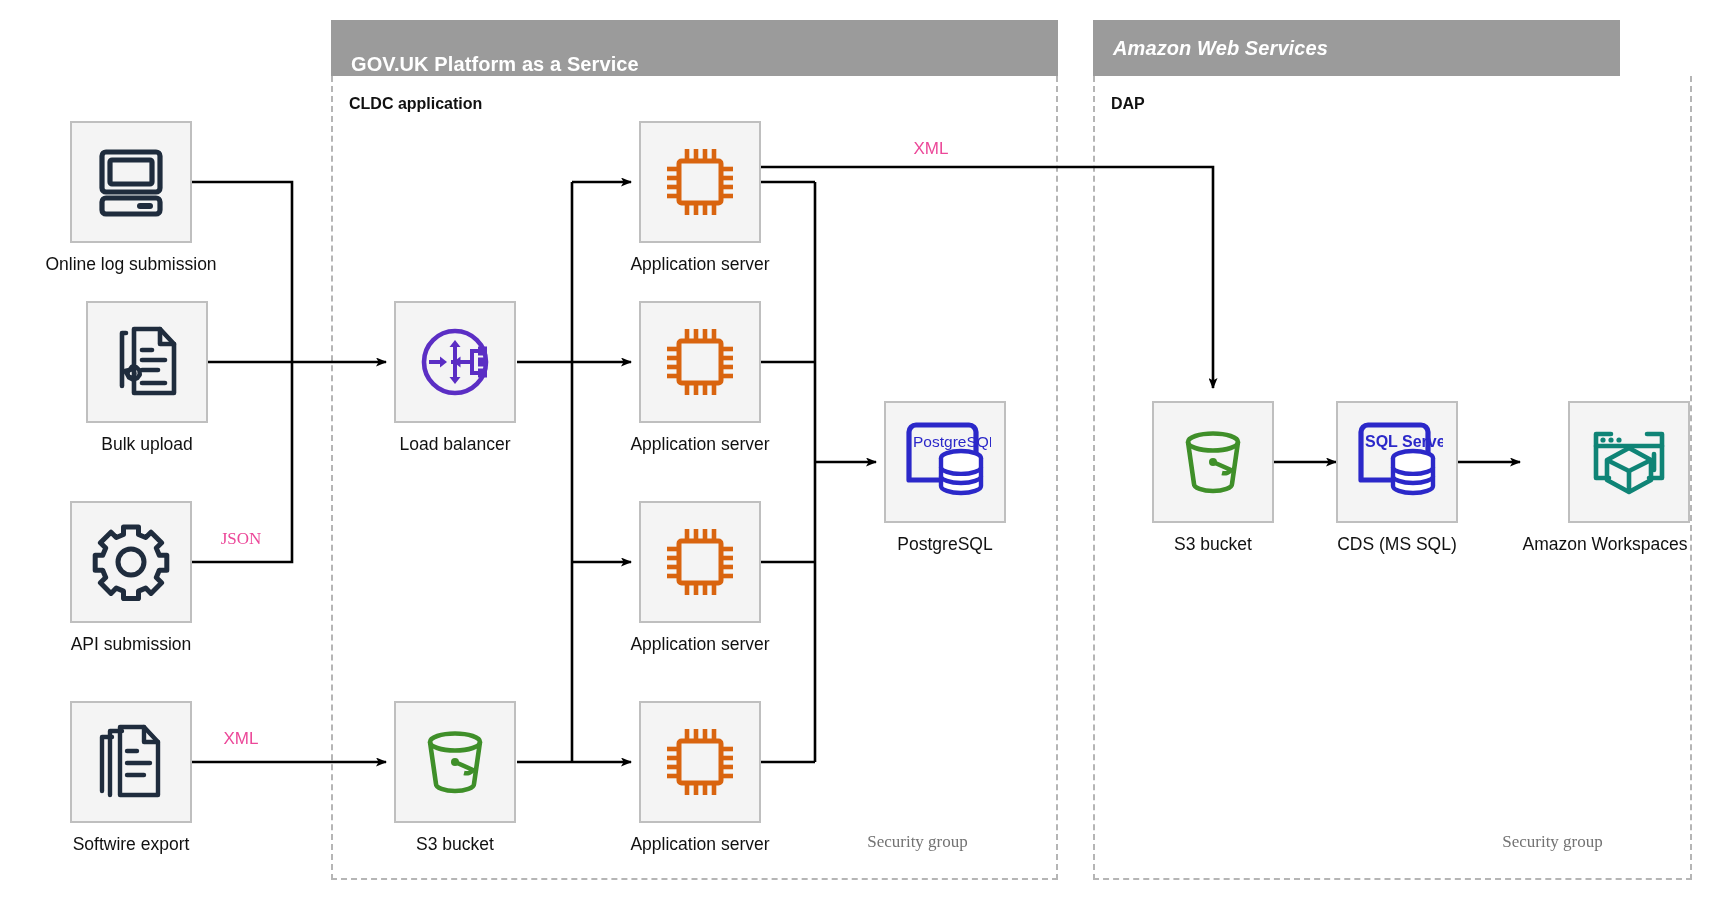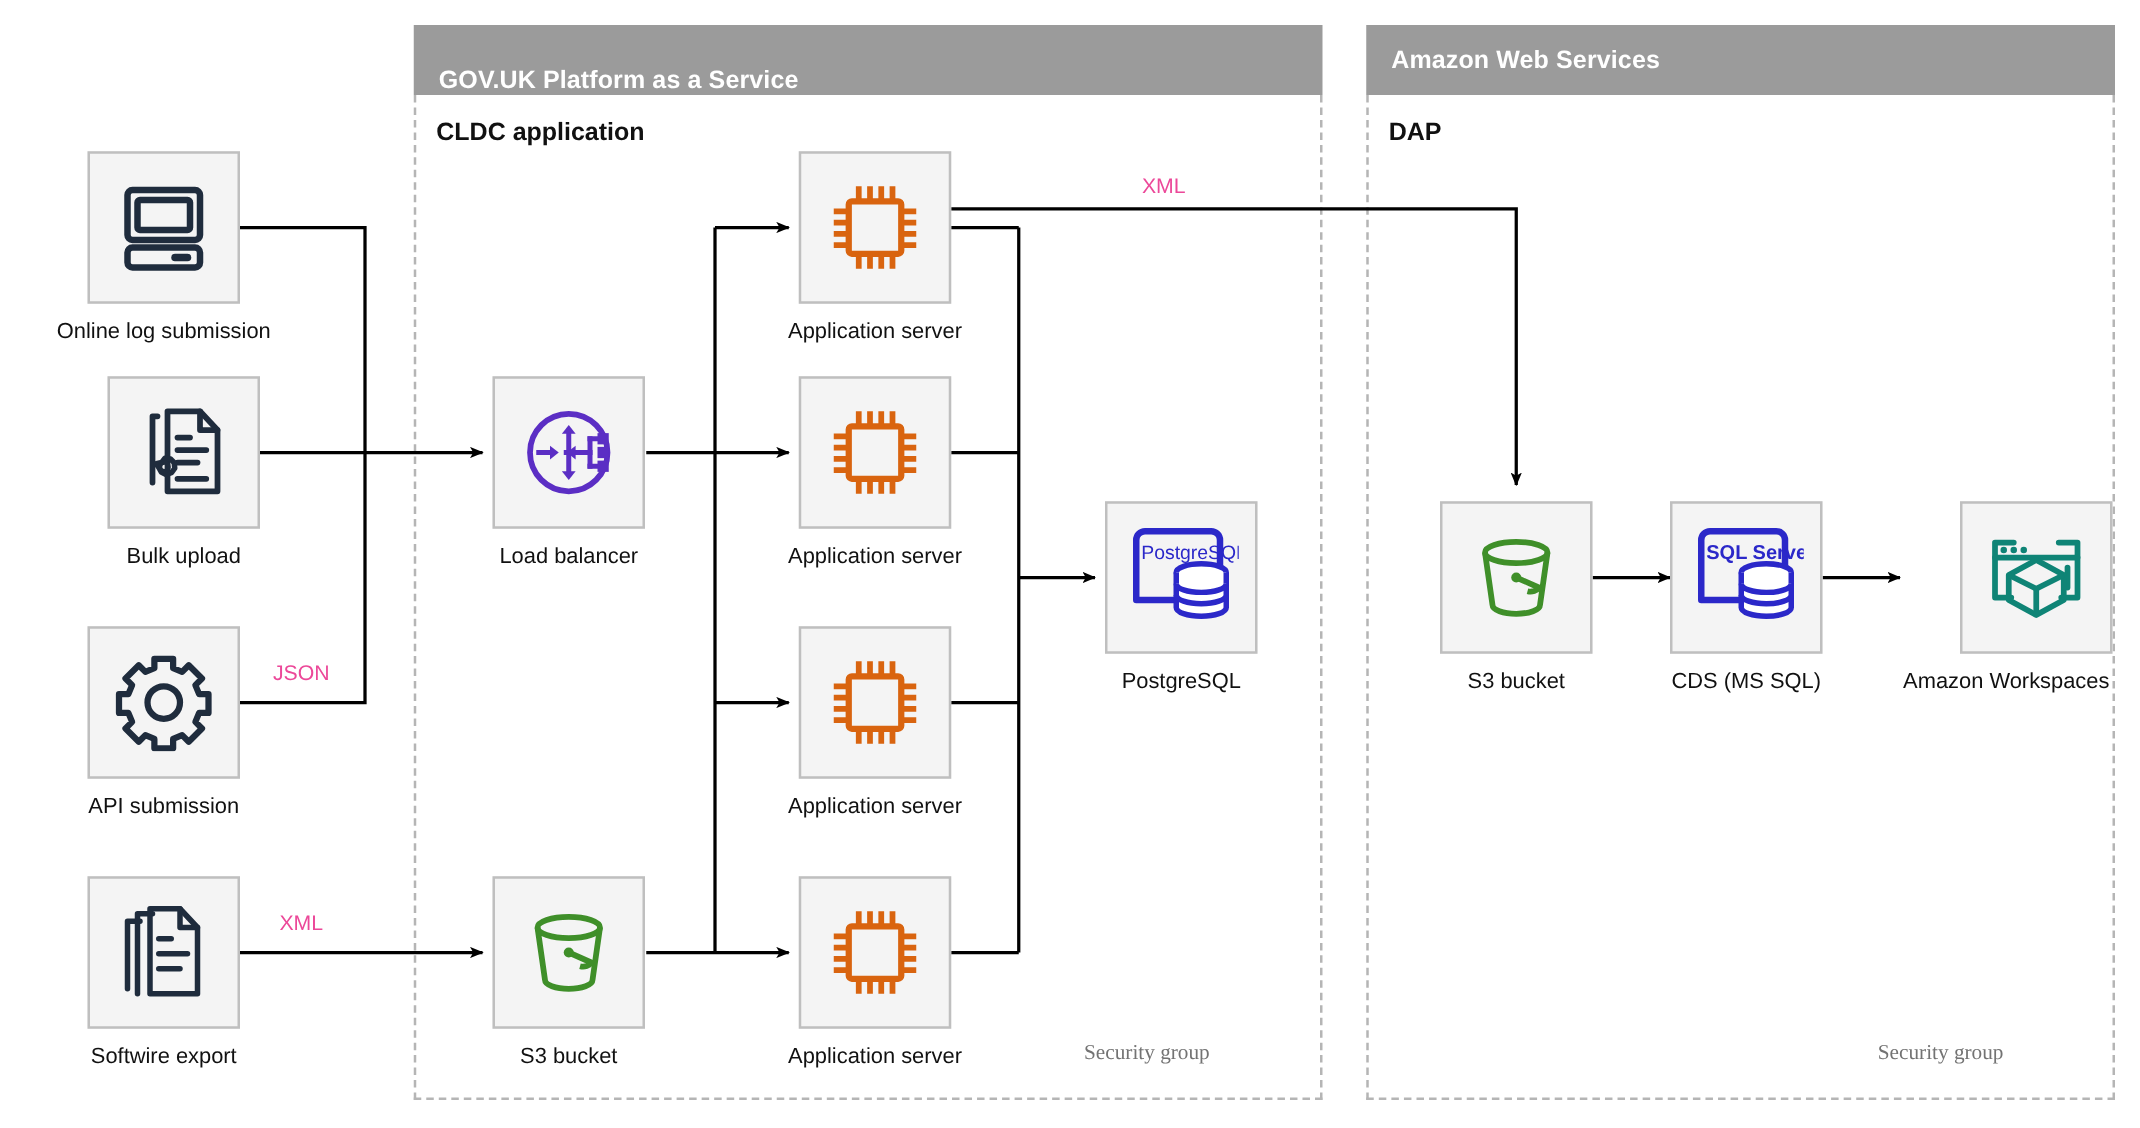--- a/index.html
+++ b/index.html
@@ -14,21 +14,21 @@
   .zone-header{
     position:absolute;background:#9b9b9b;color:#ffffff;
     font-weight:bold;font-size:20px;display:flex;align-items:center;
     padding-left:20px;box-sizing:border-box;letter-spacing:.1px;
   }
   .zone-body{
     position:absolute;border:2px dashed #b5b5b5;border-top:none;
     box-sizing:border-box;background:transparent;
   }
   .zone-sub{
-    position:absolute;font-weight:bold;font-size:20px;color:#111111;
+    position:absolute;font-weight:bold;font-size:16px;color:#111111;
   }
   .security-label{
     position:absolute;font-size:17px;color:#737373;text-align:center;font-family:Liberation Serif, serif;
   }
 
   
   .node{position:absolute;}
   .node .tile{
     width:122px;height:122px;background:#f4f4f4;border:2px solid #bfbfbf;
     box-sizing:border-box;display:flex;align-items:center;justify-content:center;
@@ -51,21 +51,21 @@
 
 <div id="stage">
 
   <div class="zone-header" style="left:331px;top:20px;width:727px;height:56px;align-items:flex-end;">
     <span>GOV.UK Platform as a Service</span>
   </div>
   <div class="zone-body" style="left:331px;top:76px;width:727px;height:804px;"></div>
   <div class="zone-sub" style="left:349px;top:95px;">CLDC application</div>
   <div class="security-label" style="left:800px;top:832px;width:235px;">Security group</div>
 
-  <div class="zone-header" style="left:1093px;top:20px;width:599px;height:56px;">
+  <div class="zone-header" style="left:1093px;top:20px;width:527px;height:56px;font-style:italic;">
     <span>Amazon Web Services</span>
   </div>
   <div class="zone-body" style="left:1093px;top:76px;width:599px;height:804px;"></div>
   <div class="zone-sub" style="left:1111px;top:95px;">DAP</div>
   <div class="security-label" style="left:1435px;top:832px;width:235px;">Security group</div>
 
   <svg id="wires" viewBox="0 0 1712 902">
     <defs>
       <marker id="arrow" markerWidth="11" markerHeight="9" refX="10" refY="4.5" orient="auto" markerUnits="userSpaceOnUse">
         <path d="M0,0 L11,4.5 L0,9 L2.6,4.5 Z" fill="#000"></path>
@@ -100,21 +100,21 @@
 
       <path d="M815,462 L876,462" marker-end="url(#arrow)"></path>
 
       <path d="M755,167 L1213,167 L1213,388" marker-end="url(#arrow)"></path>
 
       <path d="M1274,462 L1336,462" marker-end="url(#arrow)"></path>
       <path d="M1458,462 L1520,462" marker-end="url(#arrow)"></path>
     </g>
   </svg>
 
-  <div class="edge-label" style="left:241px;top:529px;">JSON</div>
+  <div class="edge-label" style="left:241px;top:529px;font-family:Liberation Serif, serif;">JSON</div>
   <div class="edge-label" style="left:241px;top:729px;">XML</div>
   <div class="edge-label" style="left:931px;top:139px;">XML</div>
 
   <div class="node" style="left:70px;top:121px;">
     <div class="tile">
       <svg width="78" height="78" viewBox="0 0 78 78">
         <g fill="none" stroke="#1f2c3d" stroke-width="5.2" stroke-linejoin="round" stroke-linecap="round">
           <rect x="10" y="9" width="58" height="40" rx="4"></rect>
           <rect x="18" y="17" width="42" height="24" rx="2"></rect>
           <rect x="10" y="55" width="58" height="16" rx="4"></rect>

